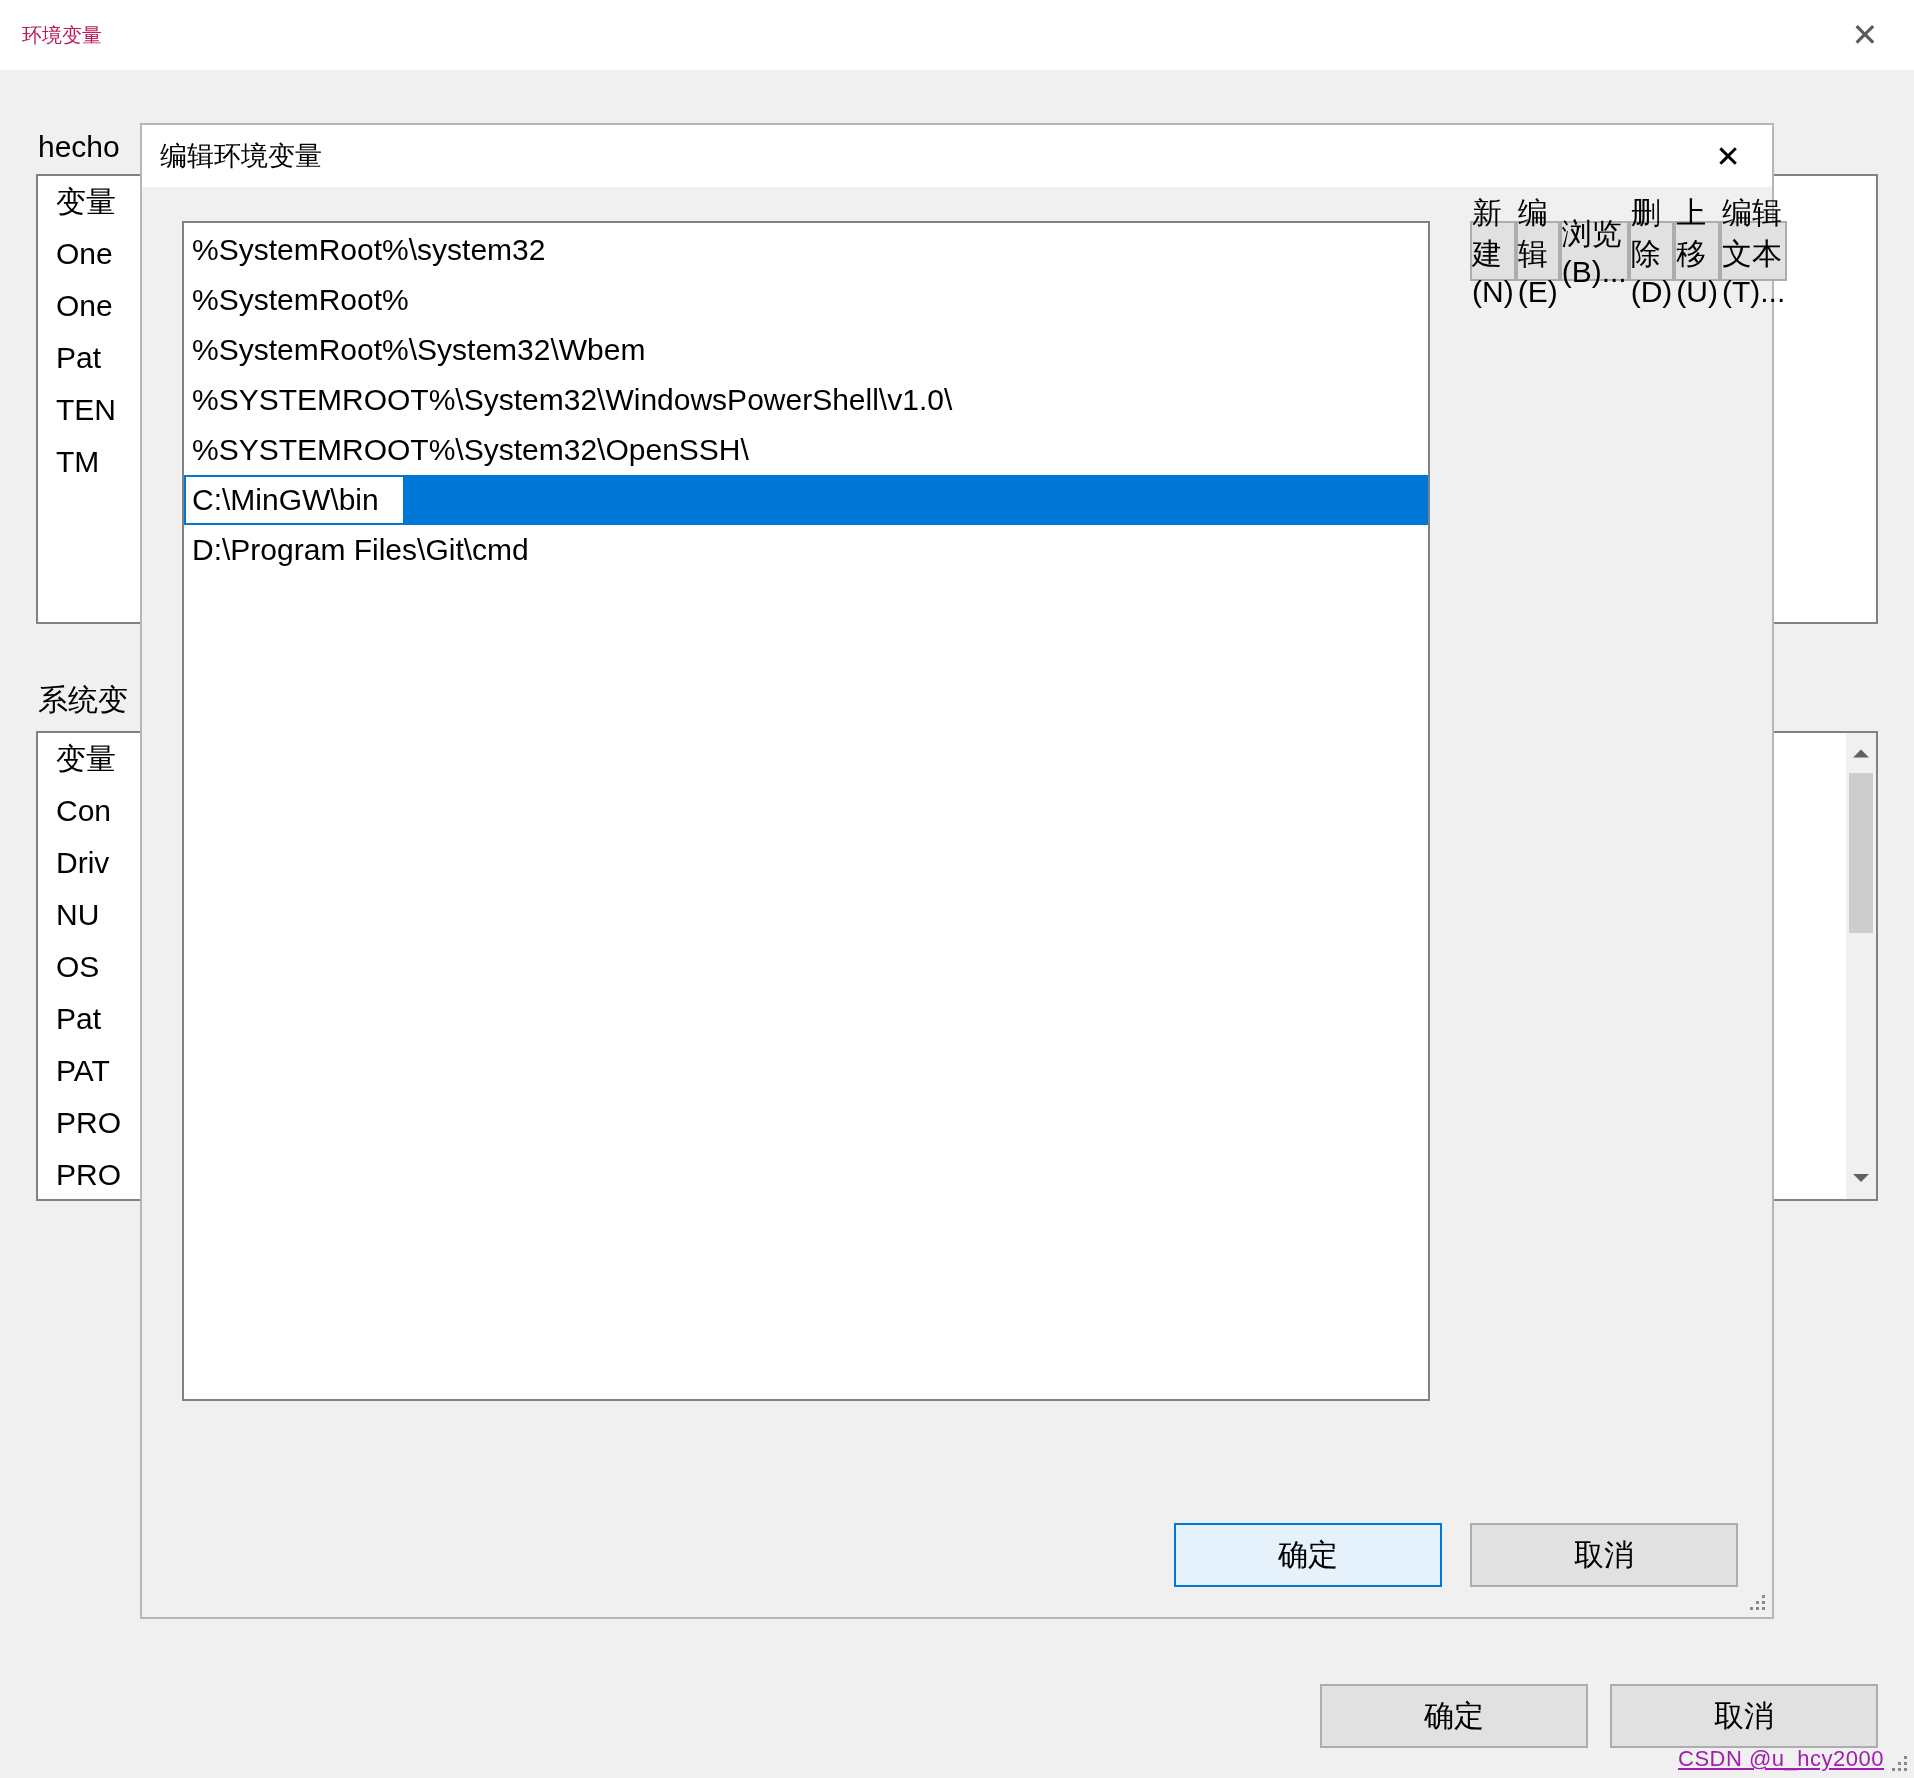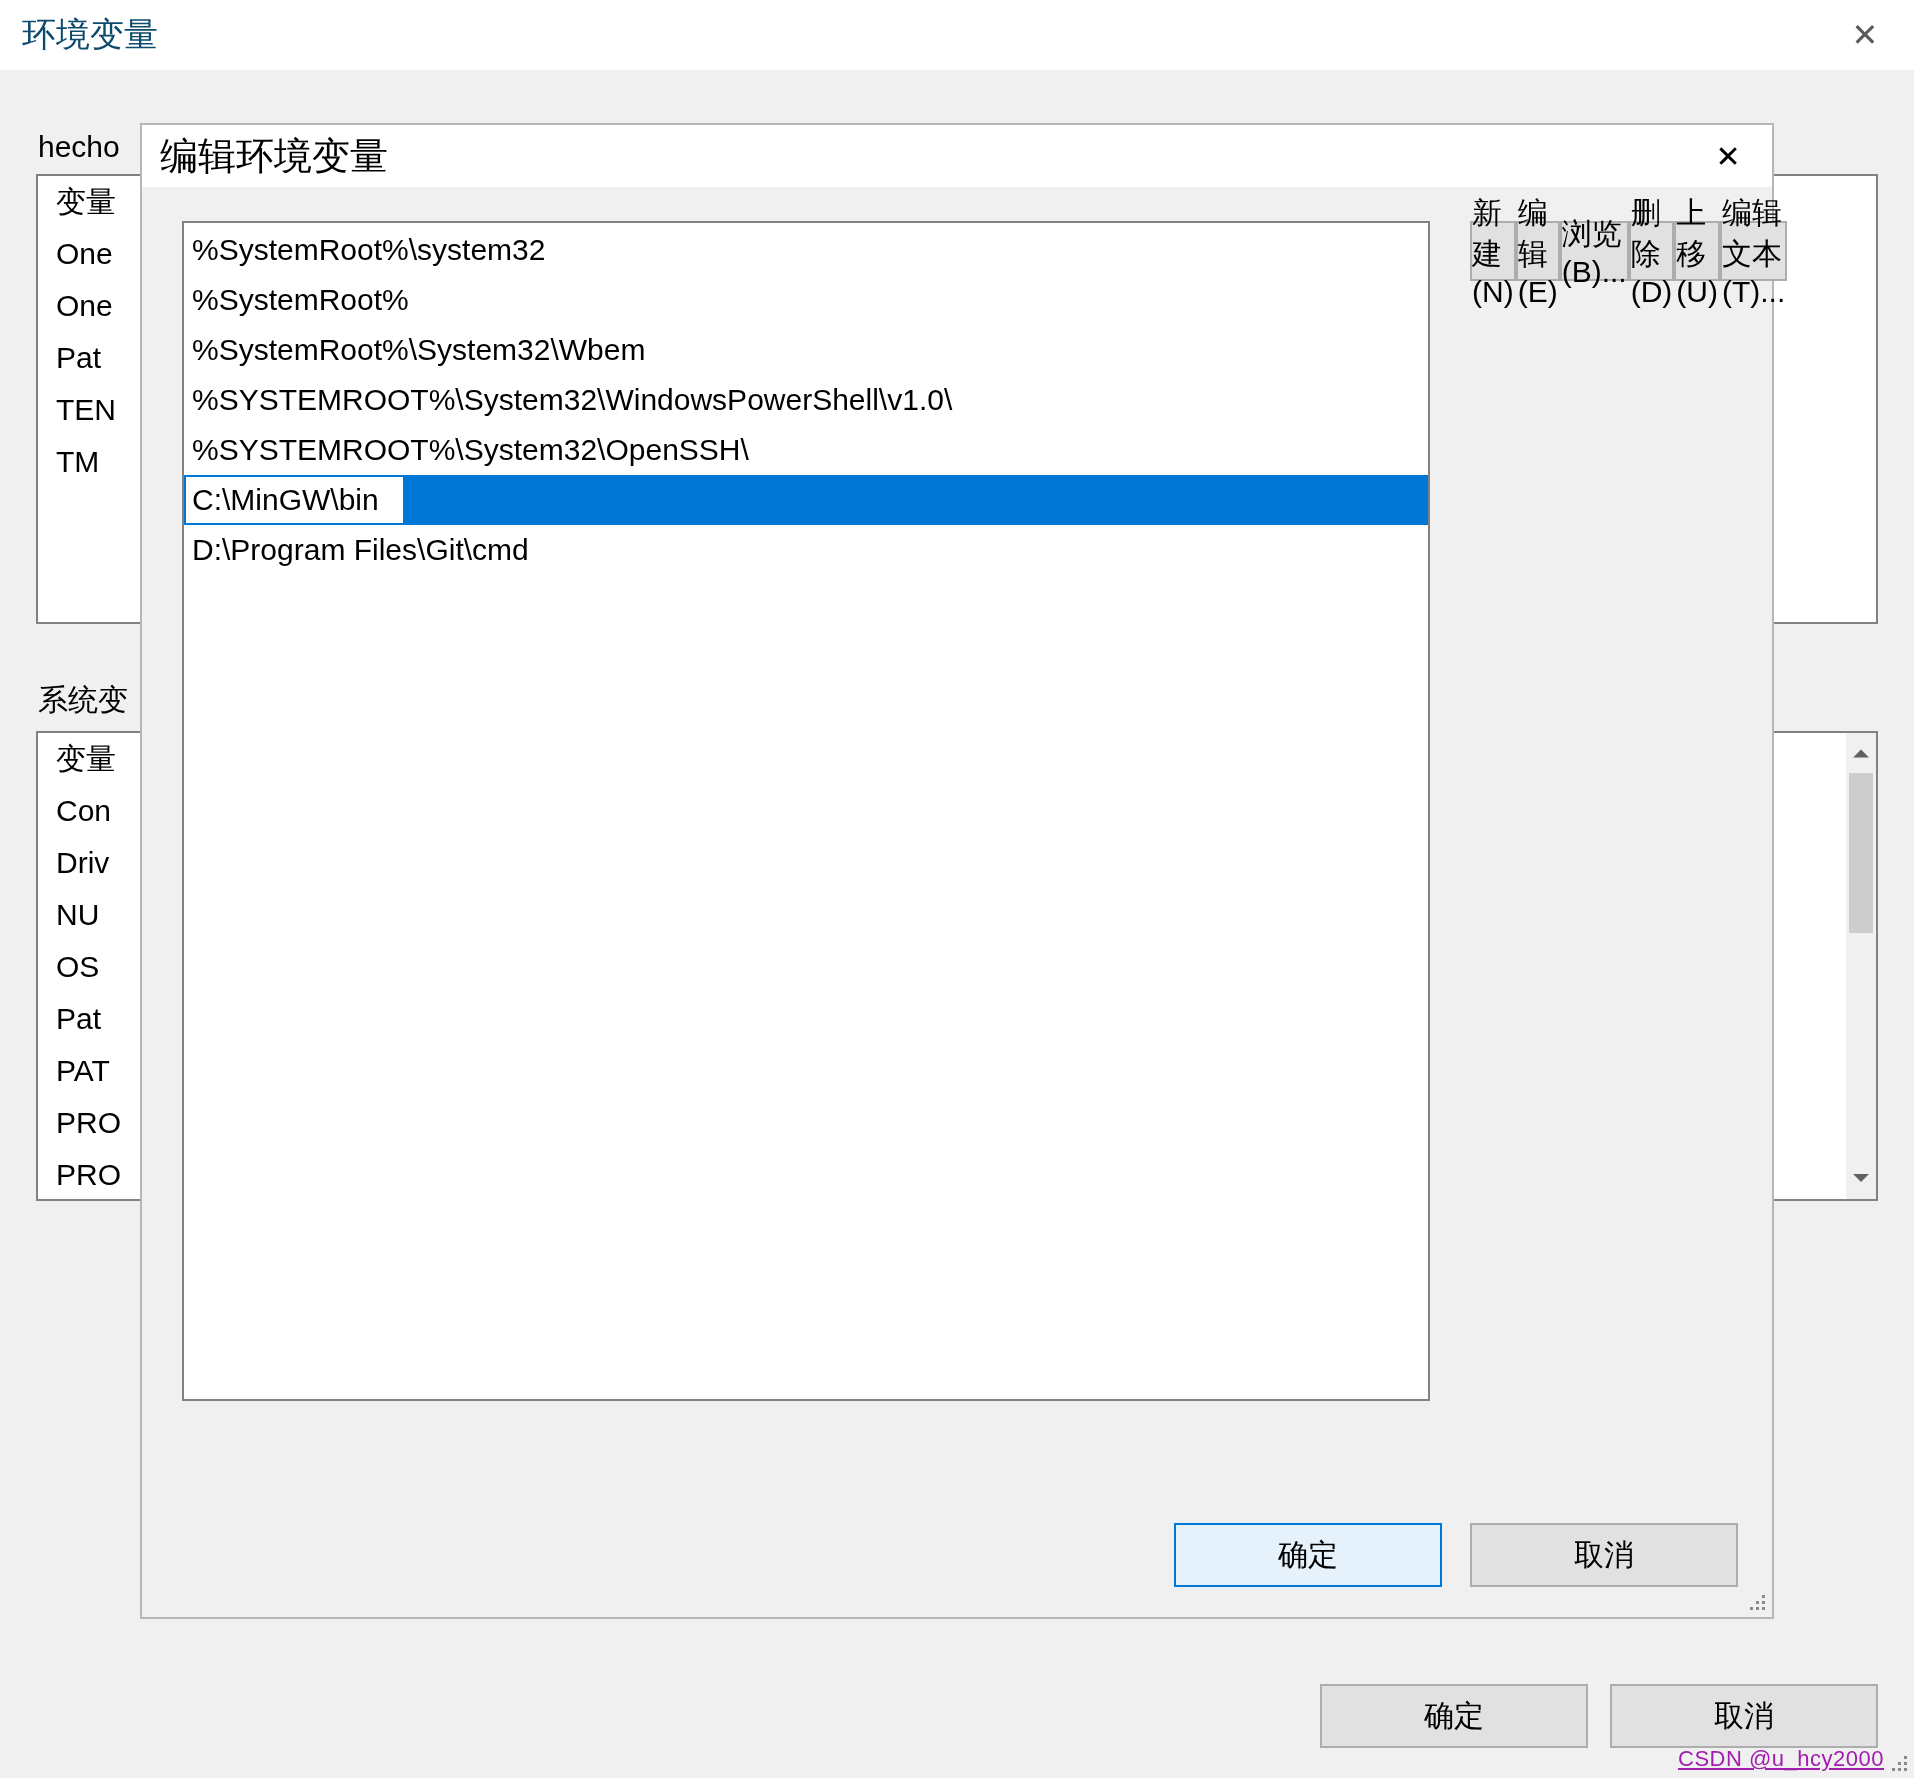--- a/index.html
+++ b/index.html
@@ -21,22 +21,22 @@
   }
   .parent-titlebar {
     height: 70px;
     display: flex;
     align-items: center;
     justify-content: space-between;
     padding: 0 14px 0 22px;
     background: #ffffff;
   }
   .parent-title {
-    font-size: 34px;
-    color: #0c4a6e;
+    font-size: 20px;
+    color: #be185d;
   }
   .parent-close {
     width: 70px; height: 60px;
     display: flex; align-items: center; justify-content: center;
     font-size: 32px;
     color: #5a5a5a;
     font-family: Arial, sans-serif;
   }
   .parent-body {
     position: absolute;
@@ -124,21 +124,21 @@
   }
   .edit-titlebar {
     height: 62px;
     display: flex;
     align-items: center;
     justify-content: space-between;
     padding: 0 12px 0 18px;
     background: #ffffff;
   }
   .edit-title {
-    font-size: 38px;
+    font-size: 27px;
     color: #000;
   }
   .edit-close {
     width: 64px; height: 54px;
     display: flex; align-items: center; justify-content: center;
     font-size: 30px;
     color: #000;
     font-family: Arial, sans-serif;
   }
 

